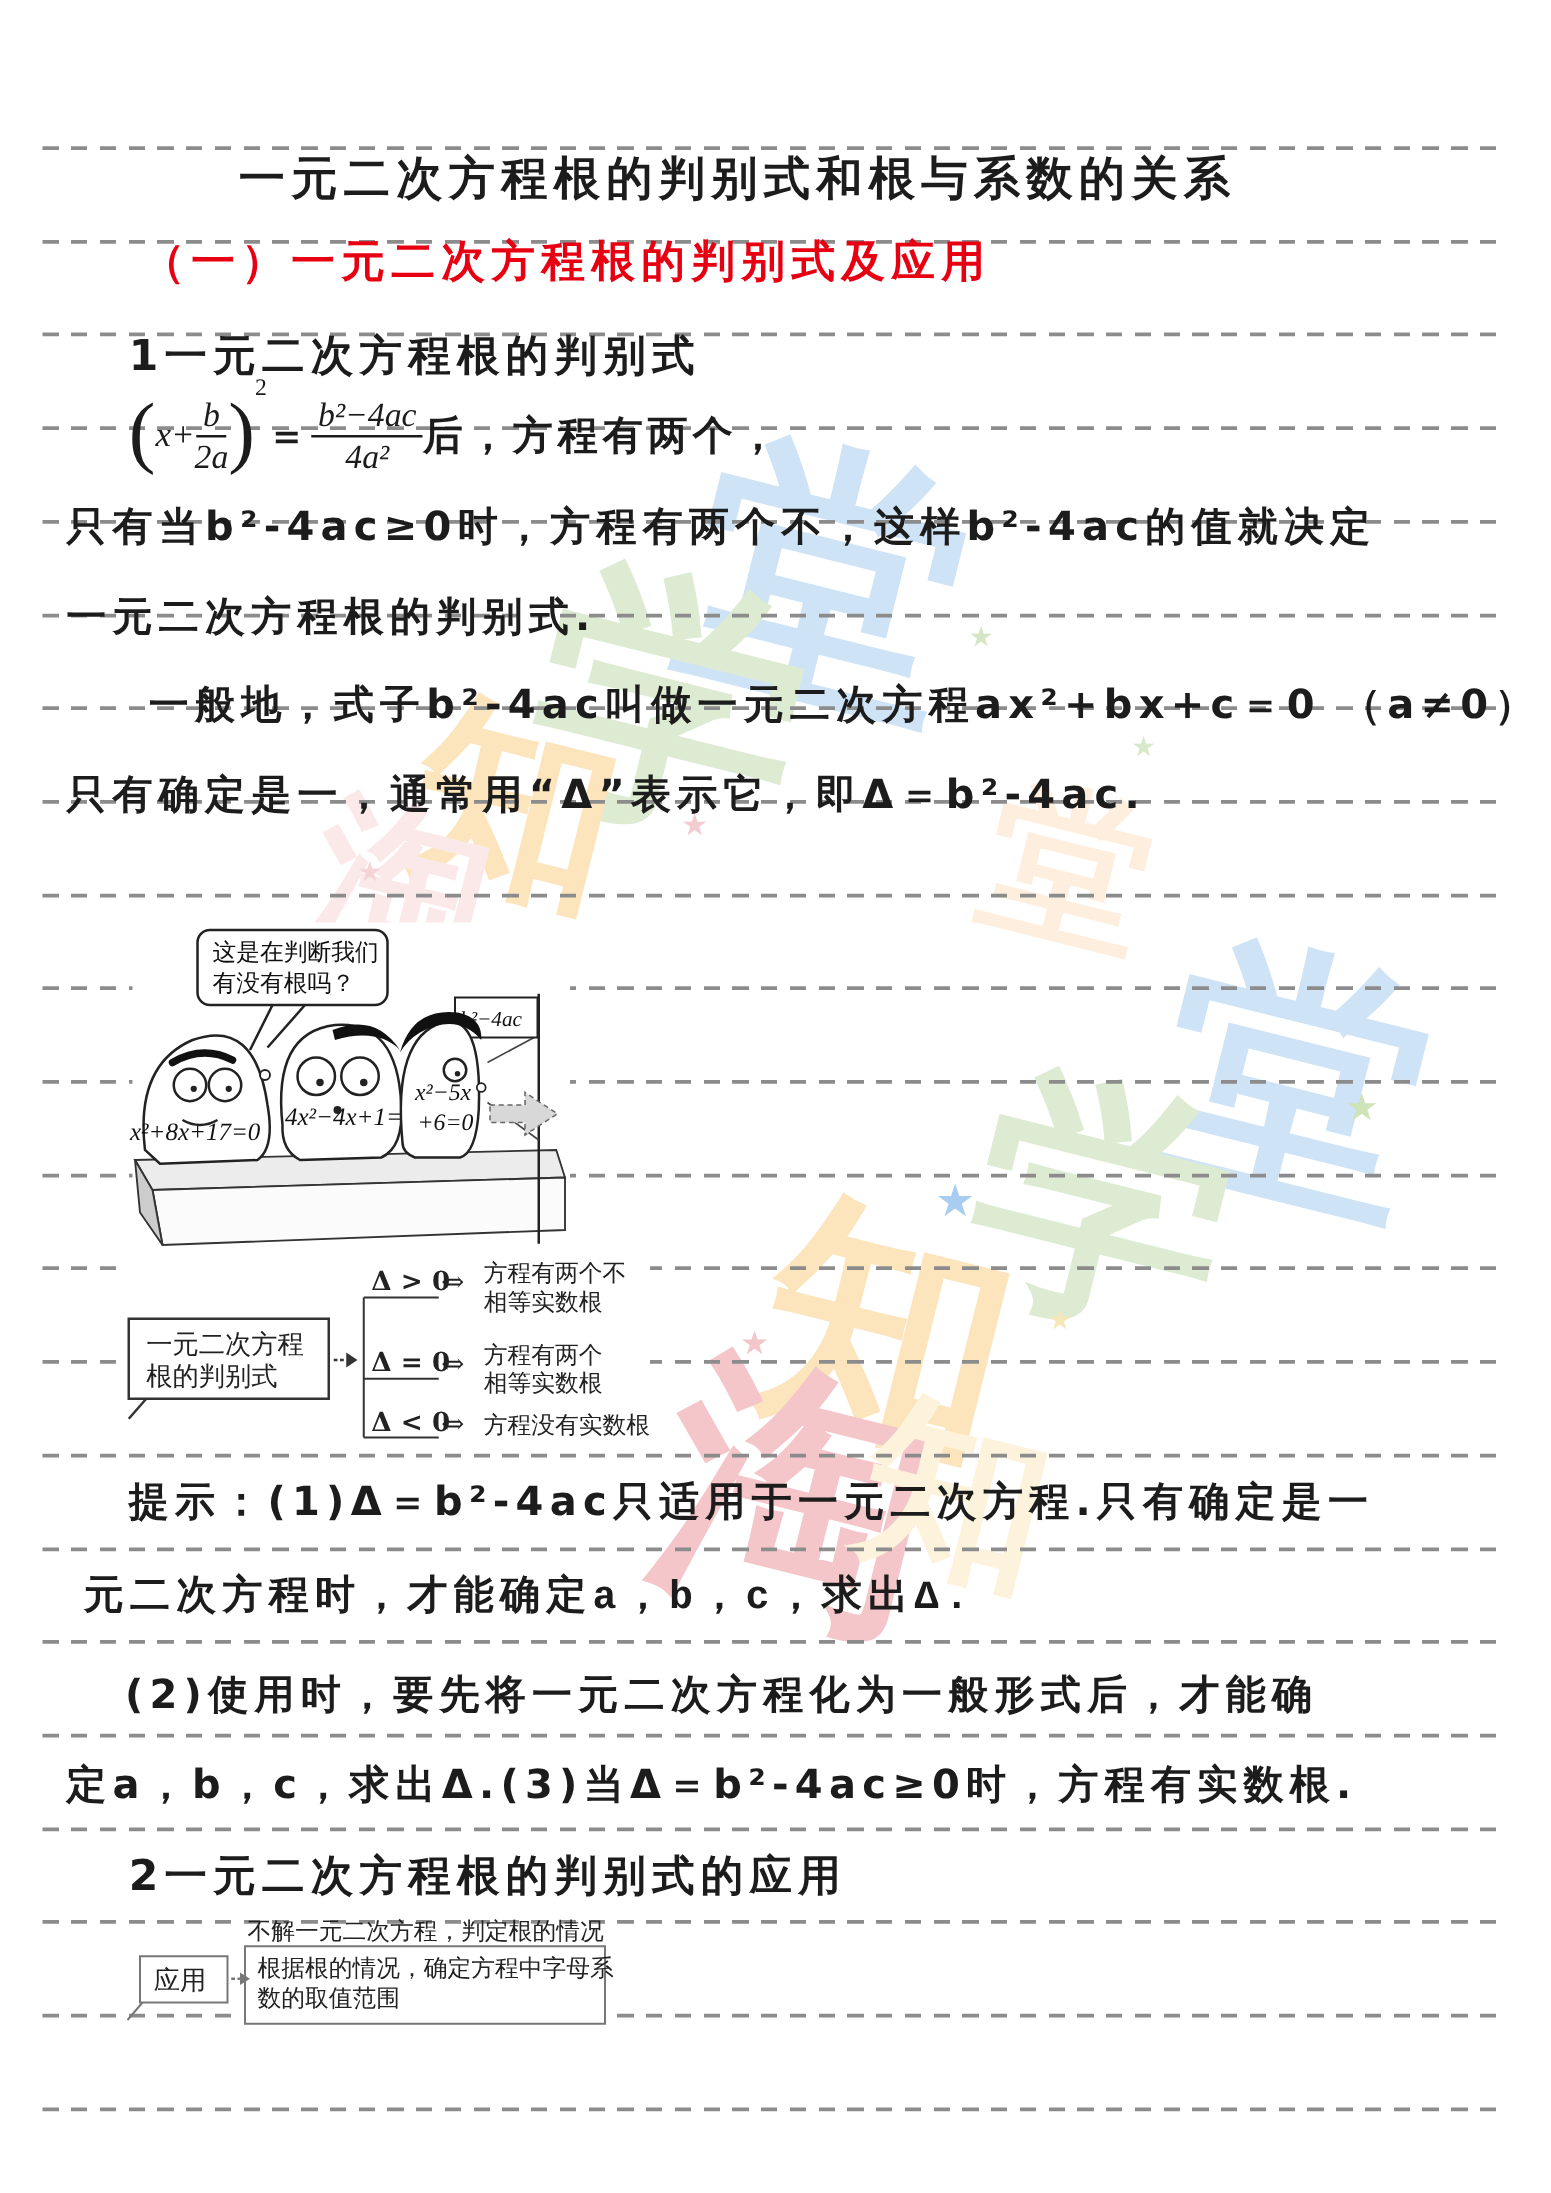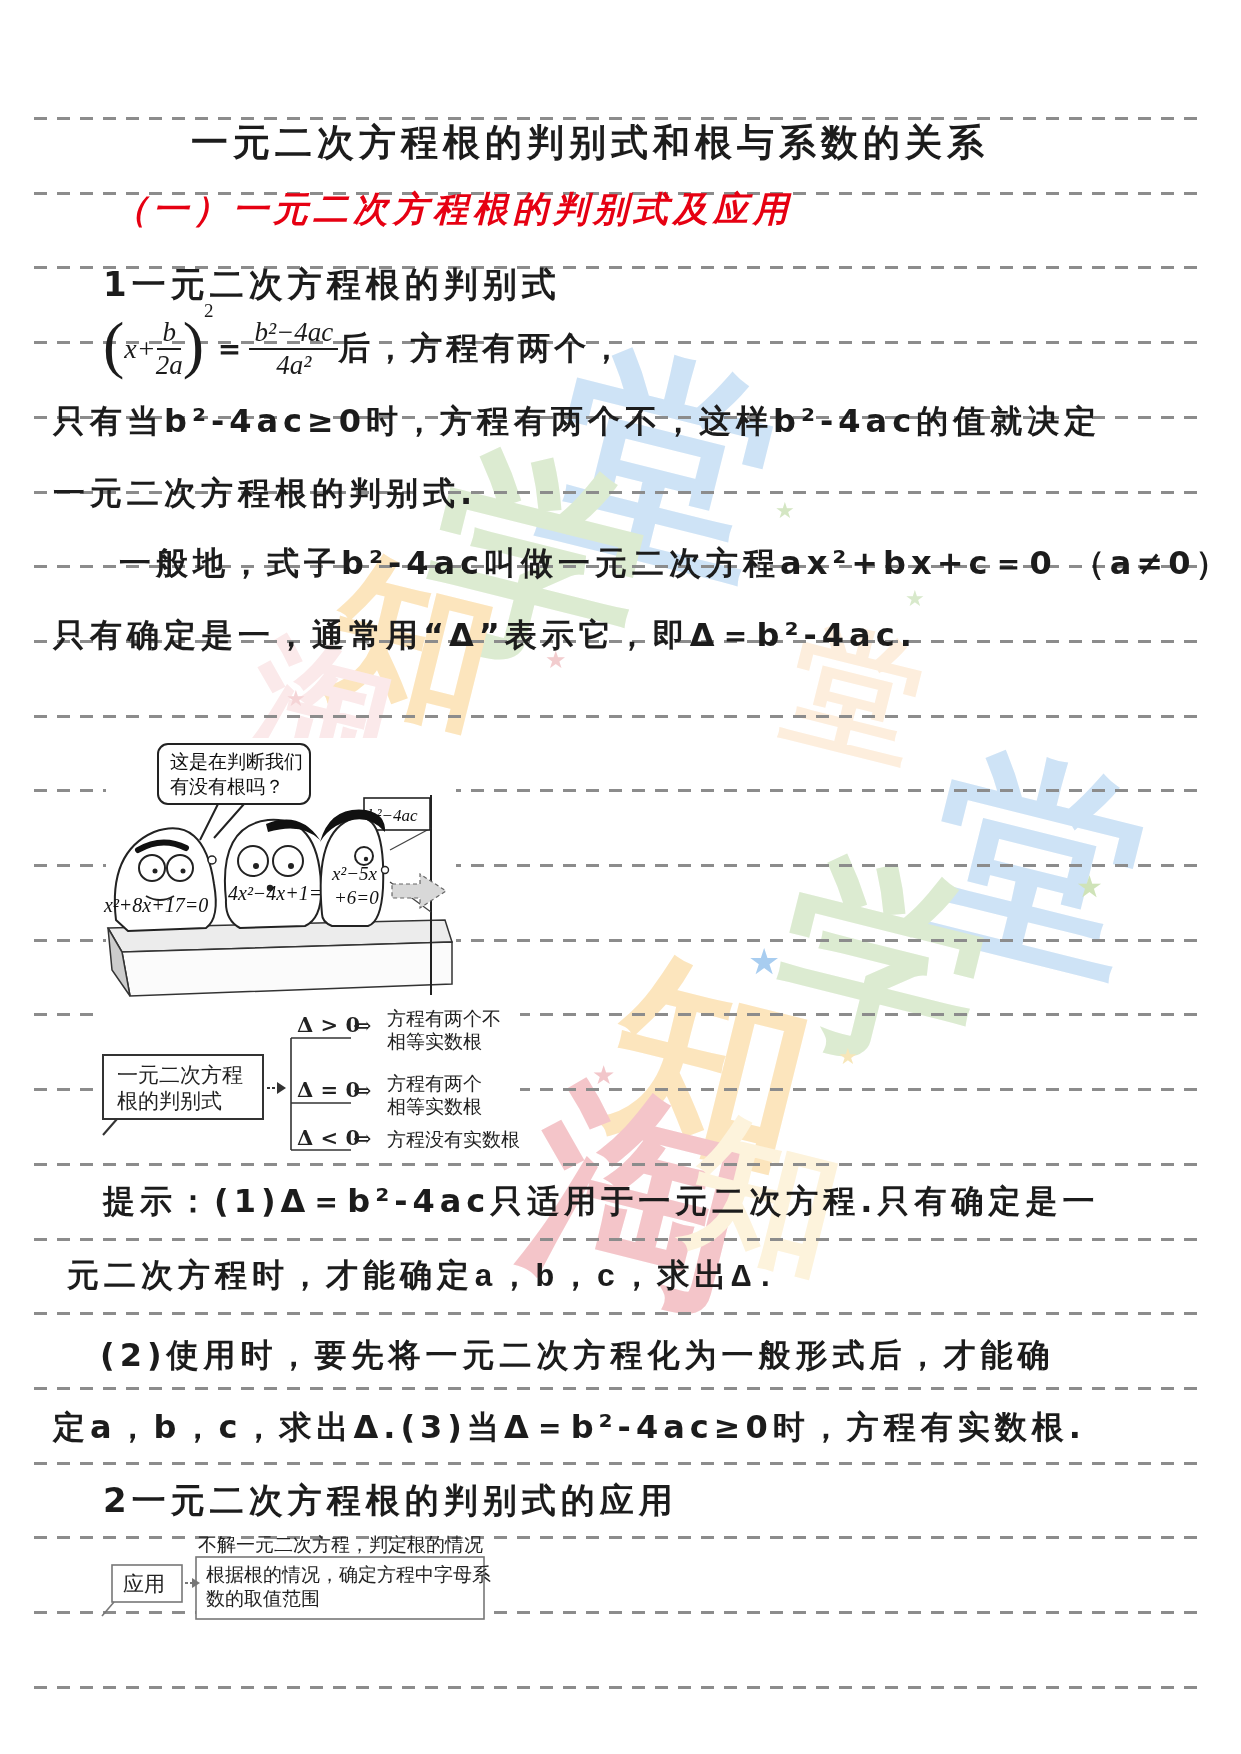--- a/index.html
+++ b/index.html
@@ -9,21 +9,21 @@
   }
   
   .wm{position:absolute;z-index:1;line-height:1;font-weight:bold;
       font-family:"DejaVu Sans",sans-serif;user-select:none;}
   
   .rule{position:absolute;left:34px;width:1172px;height:3px;z-index:2;
         background:repeating-linear-gradient(90deg,#8c8c8c 0 13px,transparent 13px 23px);}
   
   .txt{position:absolute;z-index:3;font-weight:bold;white-space:nowrap;letter-spacing:5px;}
   .t-title{top:118px;left:0;width:1180px;text-align:center;font-size:37px;}
-  .t-red{top:186px;left:113px;font-size:35px;font-style:italic;}
+  .t-red{top:186px;left:113px;font-size:35px;}
   .t-sub{font-size:34px;}
   .t-body{font-size:32px;}
   
   .formula-line{position:absolute;top:312px;left:103px;z-index:3;display:flex;align-items:center;white-space:nowrap;}
   .fseg{font-size:32px;font-weight:bold;letter-spacing:4px;}
   .math{font-family:"Liberation Serif",serif;font-style:italic;font-weight:normal;letter-spacing:0;}
   .frac{display:inline-flex;flex-direction:column;align-items:center;line-height:1.15;font-size:27px;}
   .frac .num{border-bottom:2px solid #1c1c1c;padding:0 5px;}
   .bigparen{font-size:64px;font-weight:400;font-family:"Liberation Serif",serif;font-style:normal;letter-spacing:0;transform:translateY(-4px);}
   .pw{font-size:19px;align-self:flex-start;transform:translateY(-12px);font-family:"Liberation Serif",serif;font-style:normal;}

